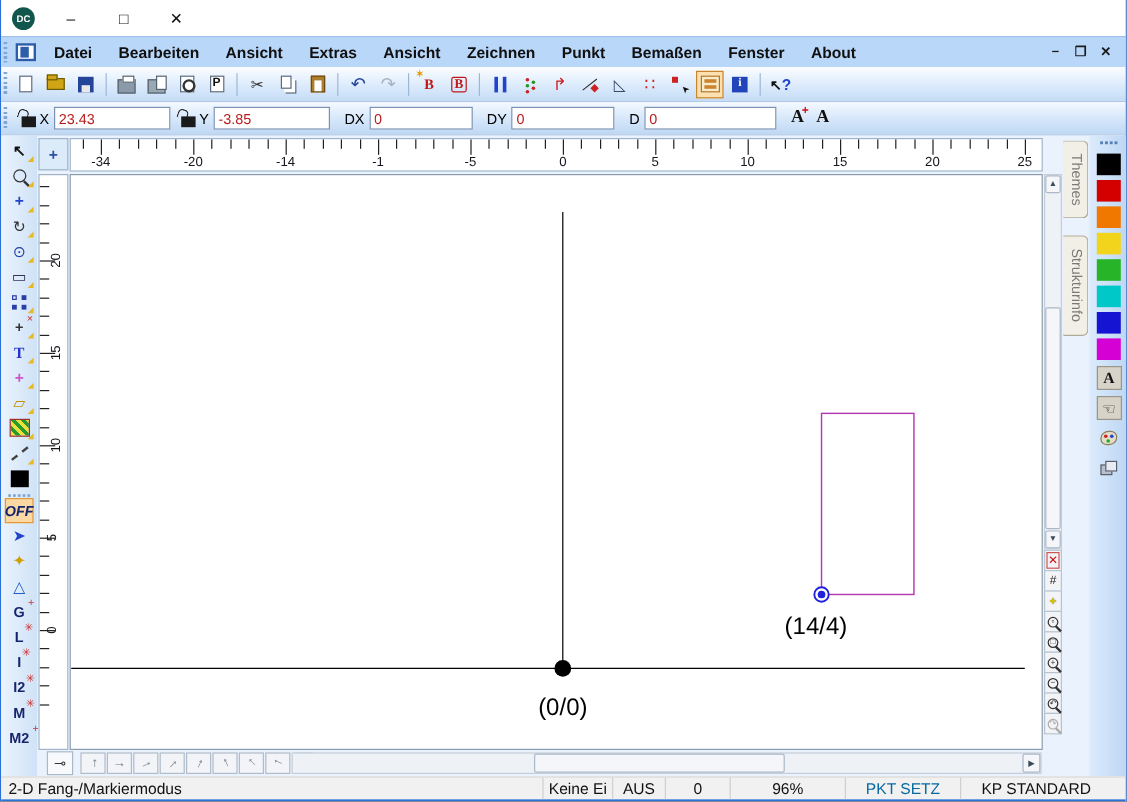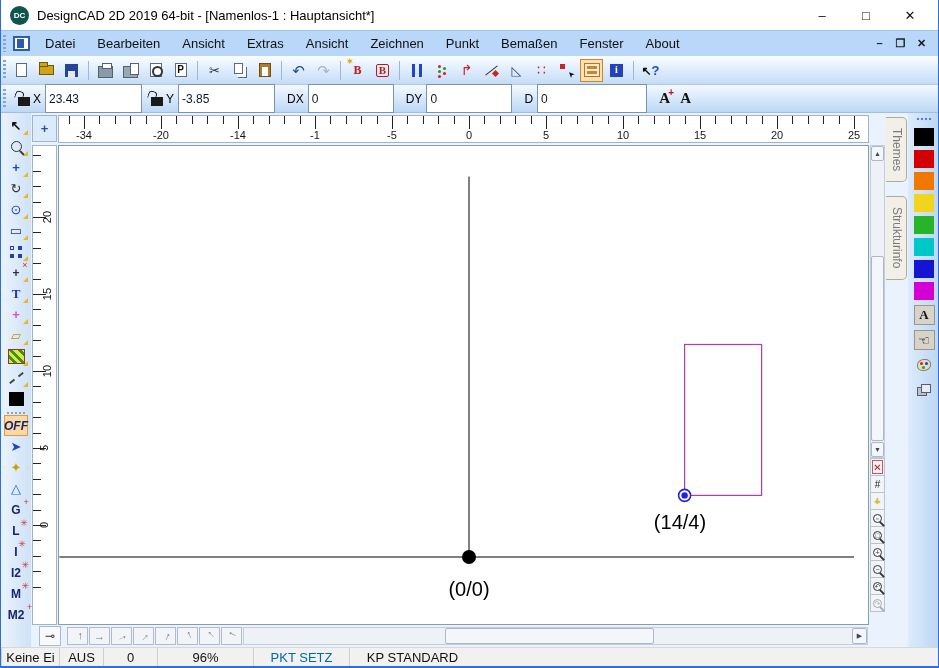--- a/index.html
+++ b/index.html
@@ -15,21 +15,21 @@
   .caps{display:flex;margin-right:6px;}
   .cap-btn{width:44px;height:24px;display:flex;align-items:center;justify-content:center;
     font-size:13px;color:#111;cursor:default;}
   
   .menubar{height:26px;background:#b9d7f9;display:flex;align-items:center;border-top:1px solid #9ec1ea;}
   .grip{width:3px;height:70%;margin:0 3px 0 2px;
     background:repeating-linear-gradient(180deg,#7fa5d4 0 2px,transparent 2px 4px);}
   .mdi-ic{width:17px;height:15px;border:2px solid #2b5dab;background:#fff;margin:0 4px;position:relative;}
   .mdi-ic::after{content:"";position:absolute;left:2px;top:1px;width:7px;height:9px;background:#2b5dab;}
   .menu-items{display:flex;align-items:center;height:100%;}
-  .menu-item{padding:0 11px;font-size:13px;color:#101010;display:flex;align-items:center;height:100%;}
+  .menu-item{padding:0 11px;font-size:13px;color:#101010;display:flex;align-items:center;height:100%;font-weight:bold;}
   .mdi-caps{margin-left:auto;display:flex;margin-right:6px;}
   .mdi-cap{width:21px;text-align:center;font-size:11px;font-weight:bold;color:#1b1b1b;}
   
   .toolbar{height:29px;background:linear-gradient(180deg,#fbfdff,#dcebfc 55%,#c5dcf6);
     display:flex;align-items:center;border-bottom:1px solid #aec8e8;}
   .tbtn{width:23px;height:23px;display:flex;align-items:center;justify-content:center;margin:0 1px;position:relative;}
   .tbtn.sel{background:#fde0af;border:1px solid #c8862c;}
   .tbsep{width:1px;height:19px;background:#9db7d6;margin:0 4px;}
   .ticon{font-size:13px;line-height:1;}
   
@@ -68,22 +68,22 @@
   .tb-help{font-size:12px;font-weight:bold;color:#111;}
   .tb-help b{color:#2244cc;font-size:13px;}
   .mag{display:inline-flex;width:11px;height:11px;border:1.8px solid #333;border-radius:50%;
     position:relative;align-items:center;justify-content:center;font-size:8px;line-height:1;color:#333;}
   .mag::after{content:"";position:absolute;right:-4px;bottom:-3px;width:6px;height:2px;background:#333;transform:rotate(45deg);}
   
   .coordbar{height:28px;background:linear-gradient(180deg,#f4f9ff,#d5e6fa 55%,#bed8f4);
     display:flex;align-items:center;border-bottom:1px solid #a3bedf;}
   .cfield{display:flex;align-items:center;margin-left:9px;}
   .cfield .lbl{font-size:12px;color:#000;margin:0 4px 0 3px;}
-  .cfield input{height:29px;border:1px solid #7a93b4;font-size:12px;padding:0 3px;
-    font-family:"Liberation Sans",sans-serif;color:#0f172a;}
+  .cfield input{height:19px;border:1px solid #7a93b4;font-size:12px;padding:0 3px;
+    font-family:"Liberation Sans",sans-serif;color:#b91c1c;}
   .lock-ic{width:12px;height:9px;background:#1a1a1a;position:relative;margin-top:5px;}
   .lock-ic::before{content:"";position:absolute;left:-3px;top:-6px;width:7px;height:7px;
     border:1.8px solid #1a1a1a;border-bottom:none;border-radius:4px 4px 0 0;transform:rotate(18deg);}
   .combo{margin-left:auto;width:236px;height:20px;background:#fff;border:1px solid #7a93b4;
     display:flex;align-items:center;}
   .combo .samp{width:58px;height:1px;background:#000;margin-left:8px;}
   .combo .val{flex:1;text-align:center;font-size:14px;color:#000;}
   .combo .drop{width:17px;height:18px;background:#dfe9f5;border-left:1px solid #9ab0cc;
     display:flex;align-items:center;justify-content:center;font-size:8px;color:#223;}
   .fontbtns{display:flex;margin:0 4px 0 7px;}
@@ -184,21 +184,20 @@
   .sb-grip{width:12px;height:100%;}
   .bottom-edge{height:2px;background:#2a70d8;}
 </style>
 </head>
 <body>
 
 <div class="window">
 
   <div class="titlebar">
     <span class="app-ic">DC</span>
-    <span class="title">DesignCAD 2D 2019 64-bit - [Namenlos-1 : Hauptansicht*]</span>
     <span class="caps">
       <span class="cap-btn">–</span>
       <span class="cap-btn">□</span>
       <span class="cap-btn">✕</span>
     </span>
   </div>
 
   <div class="menubar">
     <span class="grip"></span>
     <span class="mdi-ic"></span>
@@ -628,20 +627,21 @@
         </span>
       <span class="collapse">◄</span>
       <div class="hscroll">
         <span class="thumb"></span>
         <span class="sbtn">▶</span>
       </div>
     </div>
   </div>
 
   <div class="statusbar" id="status-bar">
+    <div class="sb-mode">2-D Fang-/Markiermodus</div>
     <span id="sb-cells" style="display:flex;height:100%;">
         <span class="sb-cell" style="width: 58px;">Keine Ei</span>
         <span class="sb-cell" style="width: 44px;">AUS</span>
         <span class="sb-cell" style="width: 54px;">0</span>
         <span class="sb-cell" style="width: 96px;">96%</span>
         <span class="sb-cell muted" style="width: 96px;">PKT SETZ</span>
         <span class="sb-cell" style="width: 126px;">KP STANDARD</span>
       </span>
     <span class="sb-grip"></span>
   </div>

